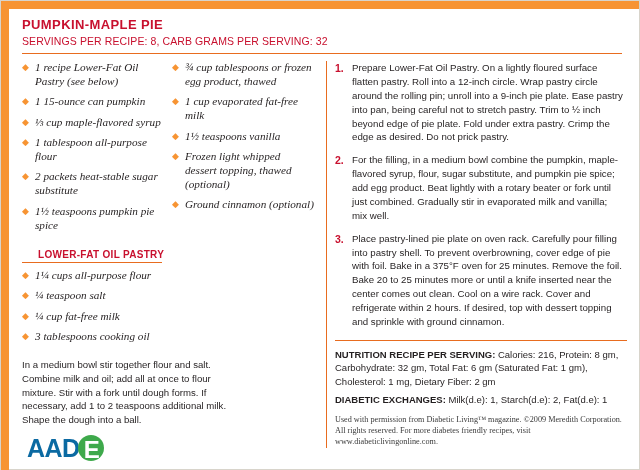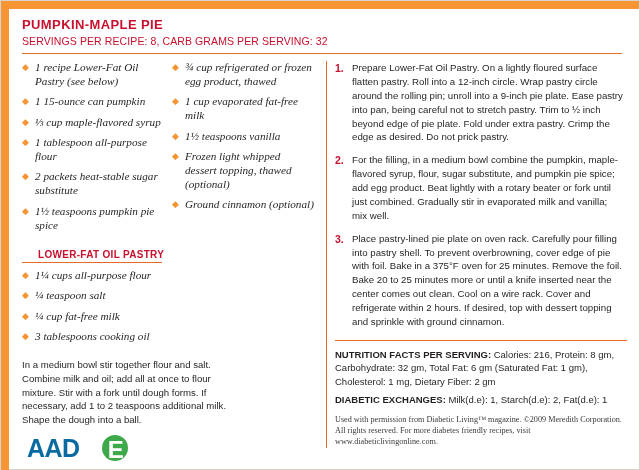--- a/index.html
+++ b/index.html
@@ -172,21 +172,20 @@
     font-family: Liberation Serif, serif;
   }
 
   .logo {
     position: absolute;
     left: 18px;
     bottom: 8px;
     height: 26px;
     display: flex;
     align-items: center;
-    gap: 24px;
   }
   .logo .aade {
     font-family: "Liberation Sans", sans-serif;
     font-weight: bold;
     font-size: 25px;
     letter-spacing: -0.5px;
     color: #0b6aa2;
   }
   .logo .e-dot {
     position: relative;
@@ -240,40 +239,40 @@
           <li><span class="bullet">◆</span><span>¼ teaspoon salt</span></li>
           <li><span class="bullet">◆</span><span>¼ cup fat-free milk</span></li>
           <li><span class="bullet">◆</span><span>3 tablespoons cooking oil</span></li>
         </ul>
 
         <div class="method">In a medium bowl stir together flour and salt. Combine milk and oil; add all at once to flour mixture. Stir with a fork until dough forms. If necessary, add 1 to 2 teaspoons additional milk. Shape the dough into a ball.</div>
       </div>
 
       <div class="col-ing-b">
         <ul class="ingredients">
-          <li><span class="bullet">◆</span><span>¾ cup refrigerated or frozen egg product, thawed</span></li>
+          <li><span class="bullet">◆</span><span>¾ cup tablespoons or frozen egg product, thawed</span></li>
           <li><span class="bullet">◆</span><span>1 cup evaporated fat-free milk</span></li>
           <li><span class="bullet">◆</span><span>1½ teaspoons vanilla</span></li>
           <li><span class="bullet">◆</span><span>Frozen light whipped dessert topping, thawed (optional)</span></li>
           <li><span class="bullet">◆</span><span>Ground cinnamon (optional)</span></li>
         </ul>
       </div>
 
       <div class="col-steps">
         <ol class="steps">
           <li><span class="num">1.</span><span>Prepare Lower-Fat Oil Pastry. On a lightly floured surface flatten pastry. Roll into a 12-inch circle. Wrap pastry circle around the rolling pin; unroll into a 9-inch pie plate. Ease pastry into pan, being careful not to stretch pastry. Trim to ½ inch beyond edge of pie plate. Fold under extra pastry. Crimp the edge as desired. Do not prick pastry.</span></li>
           <li><span class="num">2.</span><span>For the filling, in a medium bowl combine the pumpkin, maple-flavored syrup, flour, sugar substitute, and pumpkin pie spice; add egg product. Beat lightly with a rotary beater or fork until just combined. Gradually stir in evaporated milk and vanilla; mix well.</span></li>
           <li><span class="num">3.</span><span>Place pastry-lined pie plate on oven rack. Carefully pour filling into pastry shell. To prevent overbrowning, cover edge of pie with foil. Bake in a 375°F oven for 25 minutes. Remove the foil. Bake 20 to 25 minutes more or until a knife inserted near the center comes out clean. Cool on a wire rack. Cover and refrigerate within 2 hours. If desired, top with dessert topping and sprinkle with ground cinnamon.</span></li>
         </ol>
 
         <div class="nutri-rule"></div>
 
         <div class="nutri">
           <div class="block">
-            <b>NUTRITION FACTS PER SERVING:</b>
+            <b>NUTRITION RECIPE PER SERVING:</b>
             <span>Calories: 216, Protein: 8 gm, Carbohydrate: 32 gm, Total Fat: 6 gm (Saturated Fat: 1 gm), Cholesterol: 1 mg, Dietary Fiber: 2 gm</span>
           </div>
           <div class="block">
             <b>DIABETIC EXCHANGES:</b>
             <span>Milk(d.e): 1, Starch(d.e): 2, Fat(d.e): 1</span>
           </div>
         </div>
 
         <div class="credit">Used with permission from Diabetic Living™ magazine. ©2009 Meredith Corporation. All rights reserved. For more diabetes friendly recipes, visit www.diabeticlivingonline.com.</div>
       </div>

